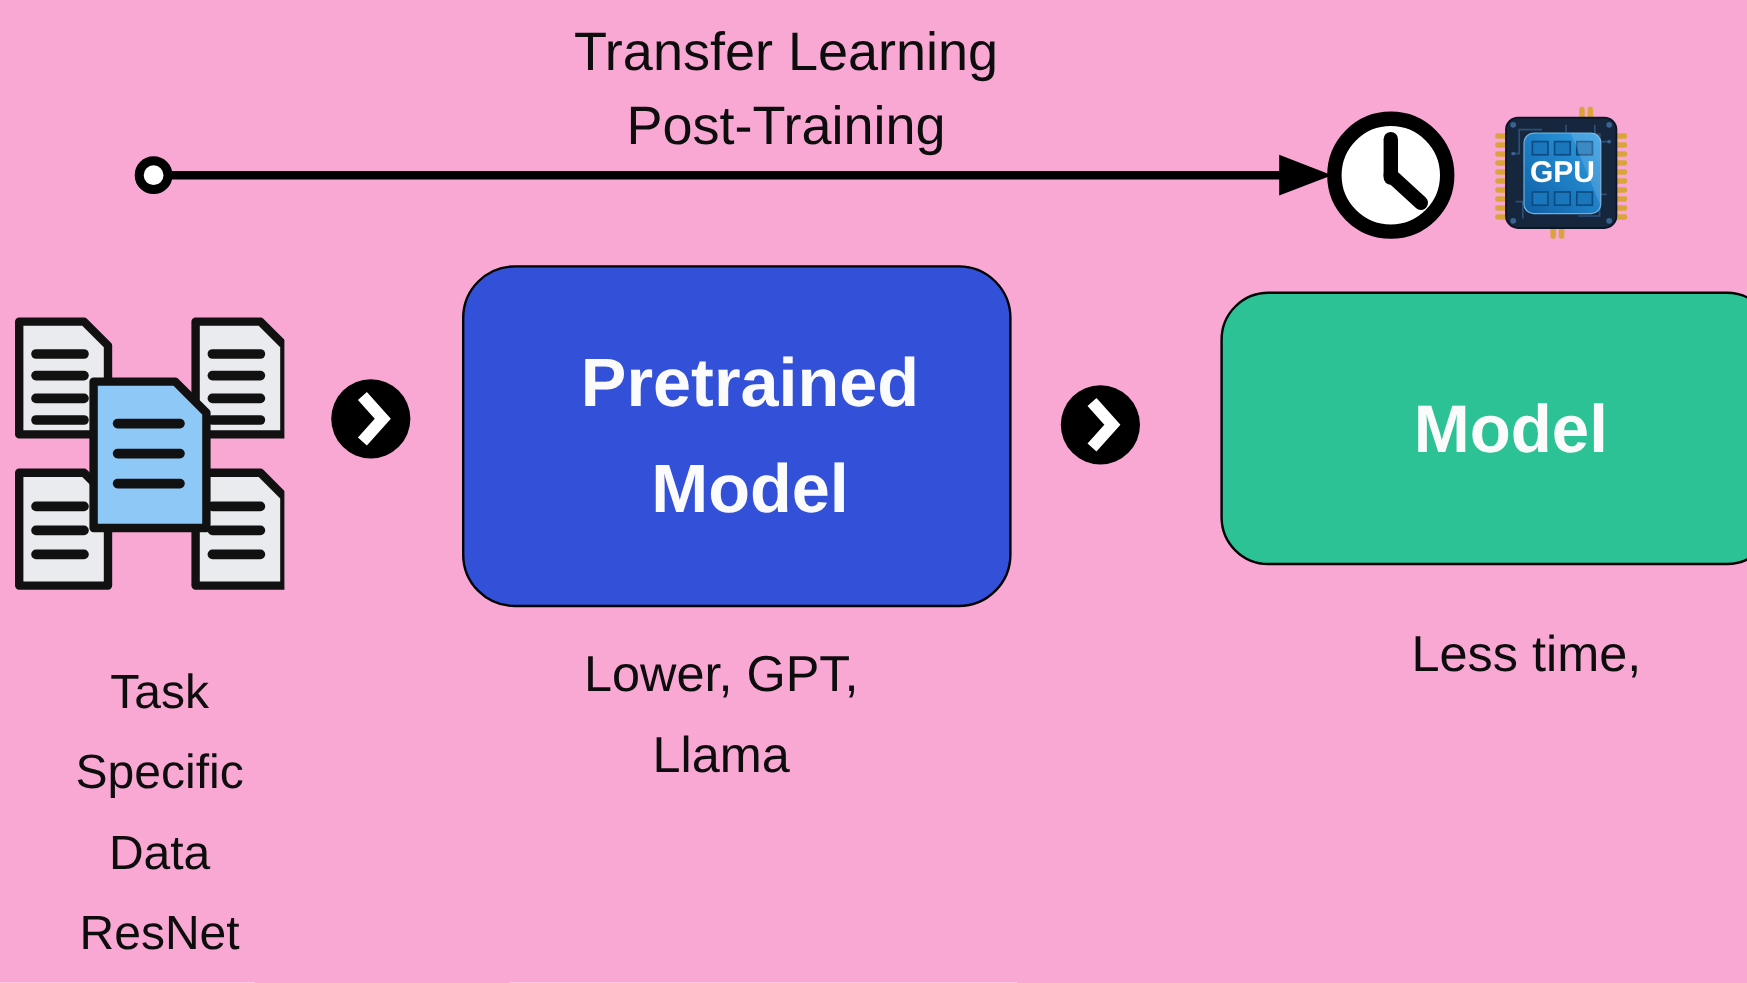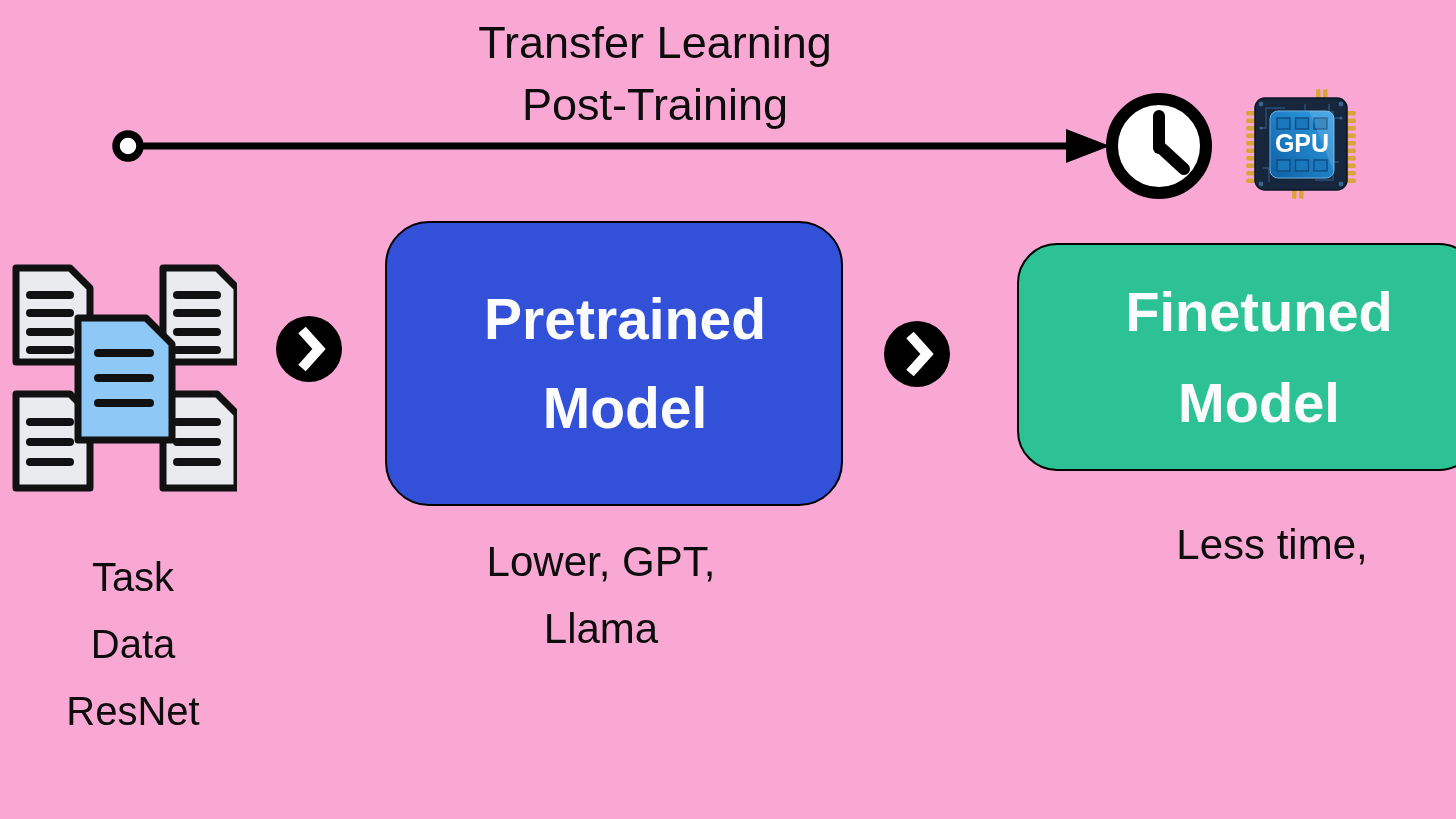--- a/index.html
+++ b/index.html
@@ -153,26 +153,26 @@
     <span>Pretrained</span>
     <span>Model</span>
   </div>
 
   <svg class="abs" style="left:883px;top:320px;" width="68" height="68" viewBox="0 0 68 68">
     <circle cx="34" cy="34" r="33" fill="#000000"></circle>
     <polyline points="27,15 44,34 27,53" fill="none" stroke="#ffffff" stroke-width="10"></polyline>
   </svg>
 
   <div class="node node-finetuned">
-    <span>Finetuned</span>
     <span>Model</span>
   </div>
 
   <div class="caption caption-data">
     <span>Task</span>
+    <span>Specific</span>
     <span>Data</span>
     <span>ResNet</span>
   </div>
 
   <div class="caption caption-pretrained">
     <span>Lower, GPT,</span>
     <span>Llama</span>
   </div>
 
   <div class="caption caption-finetuned">

